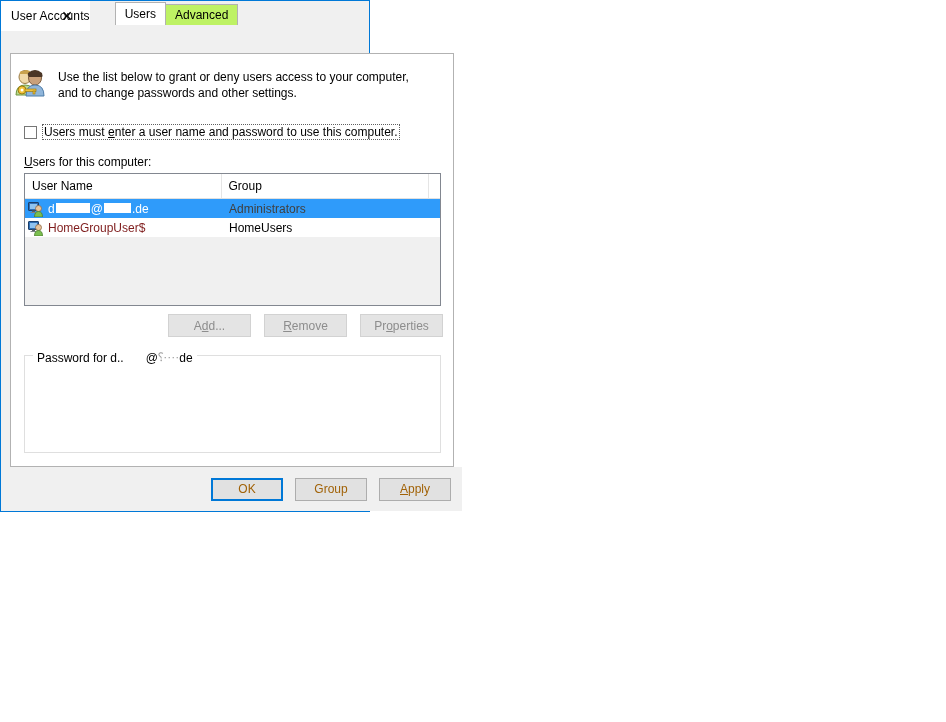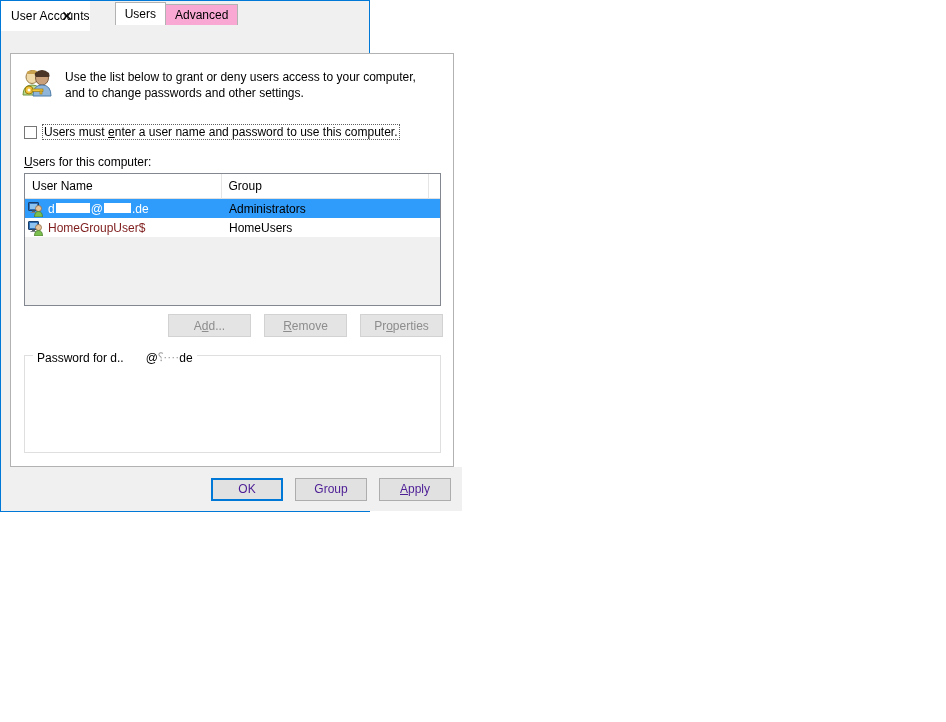--- a/index.html
+++ b/index.html
@@ -81,41 +81,41 @@
     position: relative;
     top: 1px;
   }
   .tab.active {
     background: #ffffff;
     z-index: 3;
     height: 23px;
     top: 1px;
   }
   .tab.inactive {
-    background: #f9a8d4;
+    background: #bef264;
     border-color: #b2b2b2;
     margin-left: -1px;
     height: 21px;
   }
 
   
   .tabpage {
     position: absolute;
     left: 9px;
     top: 52px;
     width: 444px;
     height: 414px;
     box-sizing: border-box;
     background: #ffffff;
     border: 1px solid #b2b2b2;
   }
 
   .header-row {
     position: absolute;
-    left: 9px;
+    left: 2px;
     top: 12px;
     width: 420px;
     display: flex;
     align-items: flex-end;
   }
   .header-text {
     font-size: 12px;
     color: #000000;
     line-height: 16px;
     margin-left: 11px;
@@ -207,40 +207,40 @@
     color: #7f1d1d;
     white-space: nowrap;
   }
   .lv-row.selected .lv-cell-name { color: #ffffff; }
   .lv-cell-group {
     font-size: 12px;
     color: #000000;
     padding-left: 7px;
     white-space: nowrap;
   }
-  .lv-row.selected .lv-cell-group { color: #000000; }
+  .lv-row.selected .lv-cell-group { color: #404040; }
   .lv-filler { background: #f0f0f0; height: 72px; }
 
   .redact {
     display: inline-block;
     background: #ffffff;
     height: 10px;
     vertical-align: middle;
     margin: 0 1px;
     position: relative;
     top: -1px;
   }
 
   
   .btn {
     box-sizing: border-box;
     border: 1px solid #adadad;
     background: #e1e1e1;
     font-size: 12px;
-    color: #4c1d95;
+    color: #a16207;
     display: flex;
     align-items: center;
     justify-content: center;
     font-family: "Liberation Sans", sans-serif;
   }
   .btn.disabled {
     background: #e4e4e4;
     border-color: #d2d2d2;
     color: #8d8d8d;
   }

